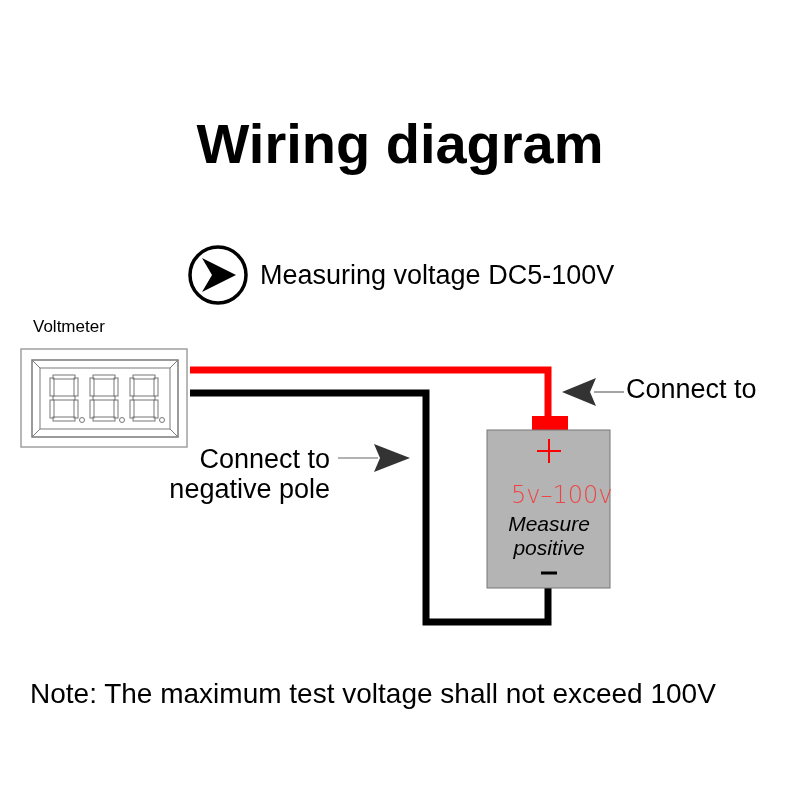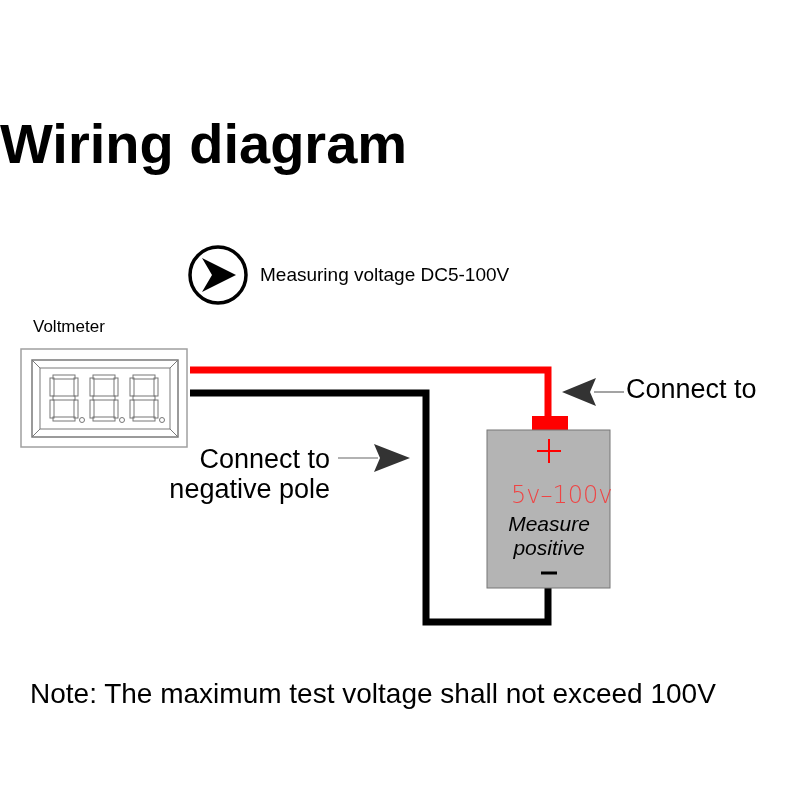--- a/index.html
+++ b/index.html
@@ -1,21 +1,21 @@
 <!DOCTYPE html>
 <html><head>
 <meta charset="utf-8">
 <style>
   html, body { margin: 0; padding: 0; background: #ffffff; }
   body { width: 800px; height: 800px; position: relative; overflow: hidden;
          font-family: "Liberation Sans", sans-serif; color: #000; }
   .abs { position: absolute; }
-  .title { left: 0; width: 800px; top: 104px; text-align: left;
+  .title { left: 0; width: 800px; top: 104px; text-align: center;
            font-size: 56px; font-weight: bold; letter-spacing: 0px; line-height: 80px; }
-  .spec-text { left: 260px; top: 258px; font-size: 19px; line-height: 34px; white-space: nowrap; }
+  .spec-text { left: 260px; top: 258px; font-size: 27px; line-height: 34px; white-space: nowrap; }
   .vm-label { left: 33px; top: 310px; font-size: 17px; line-height: 34px; }
   .pos-label { left: 626px; top: 374px; font-size: 27px; line-height: 30px; }
   .neg-label { left: 150px; top: 444px; width: 180px; text-align: right; font-size: 27px; line-height: 30px; }
   .note { left: 30px; top: 676px; font-size: 28px; line-height: 36px; white-space: nowrap; }
   .box-range { left: 487px; top: 480px; width: 124px; font-size: 24px;
                color: #ef4444; line-height: 30px; font-family: "DejaVu Sans", sans-serif; font-weight: 300; padding-left: 24px; }
   .box-measure { left: 487px; top: 512px; width: 124px; text-align: center; font-size: 21px; line-height: 24px; font-style: italic; }
   svg.diagram { position: absolute; left: 0; top: 0; }
 </style>
 </head>

